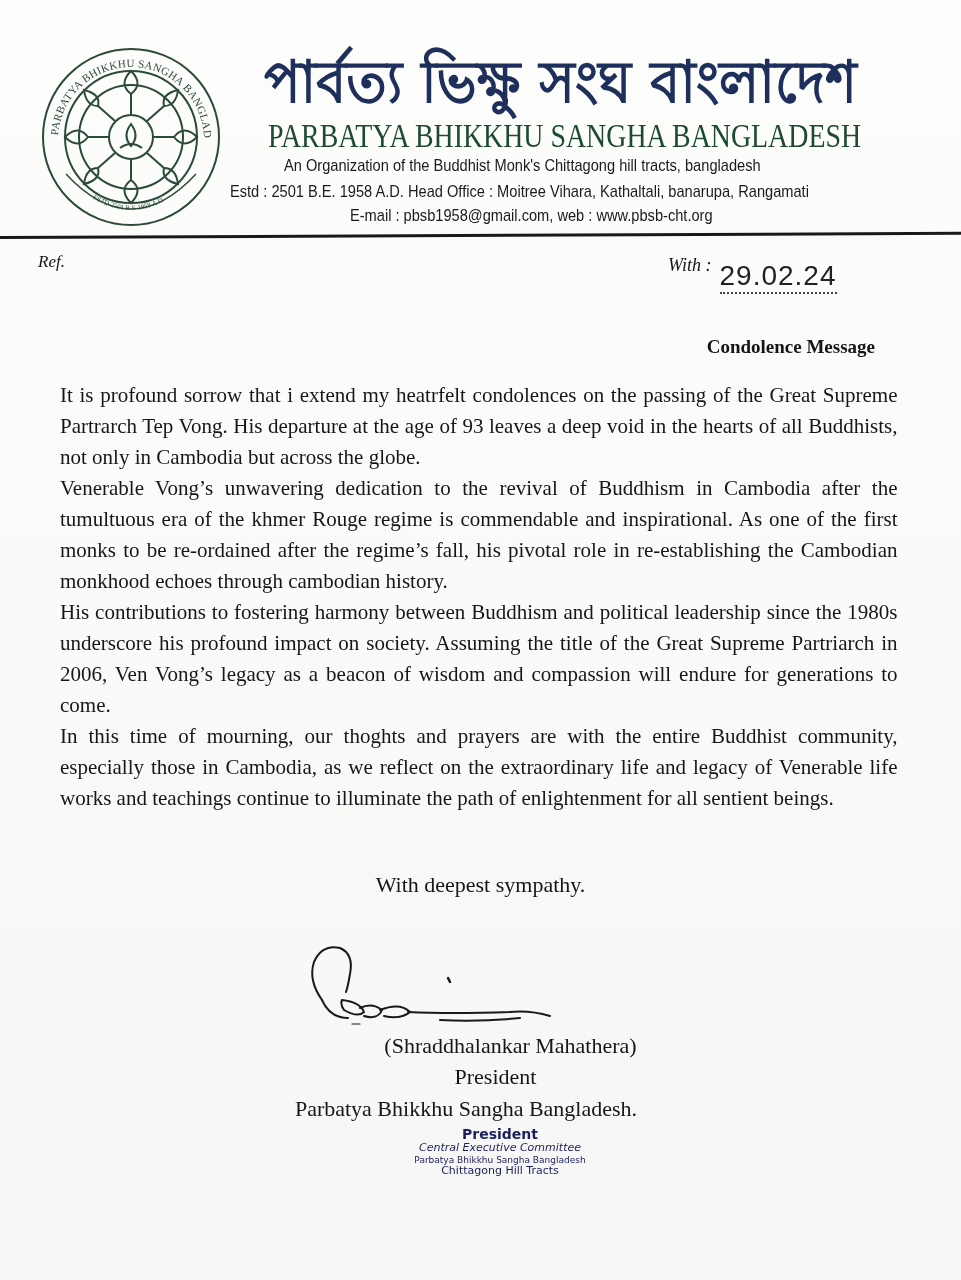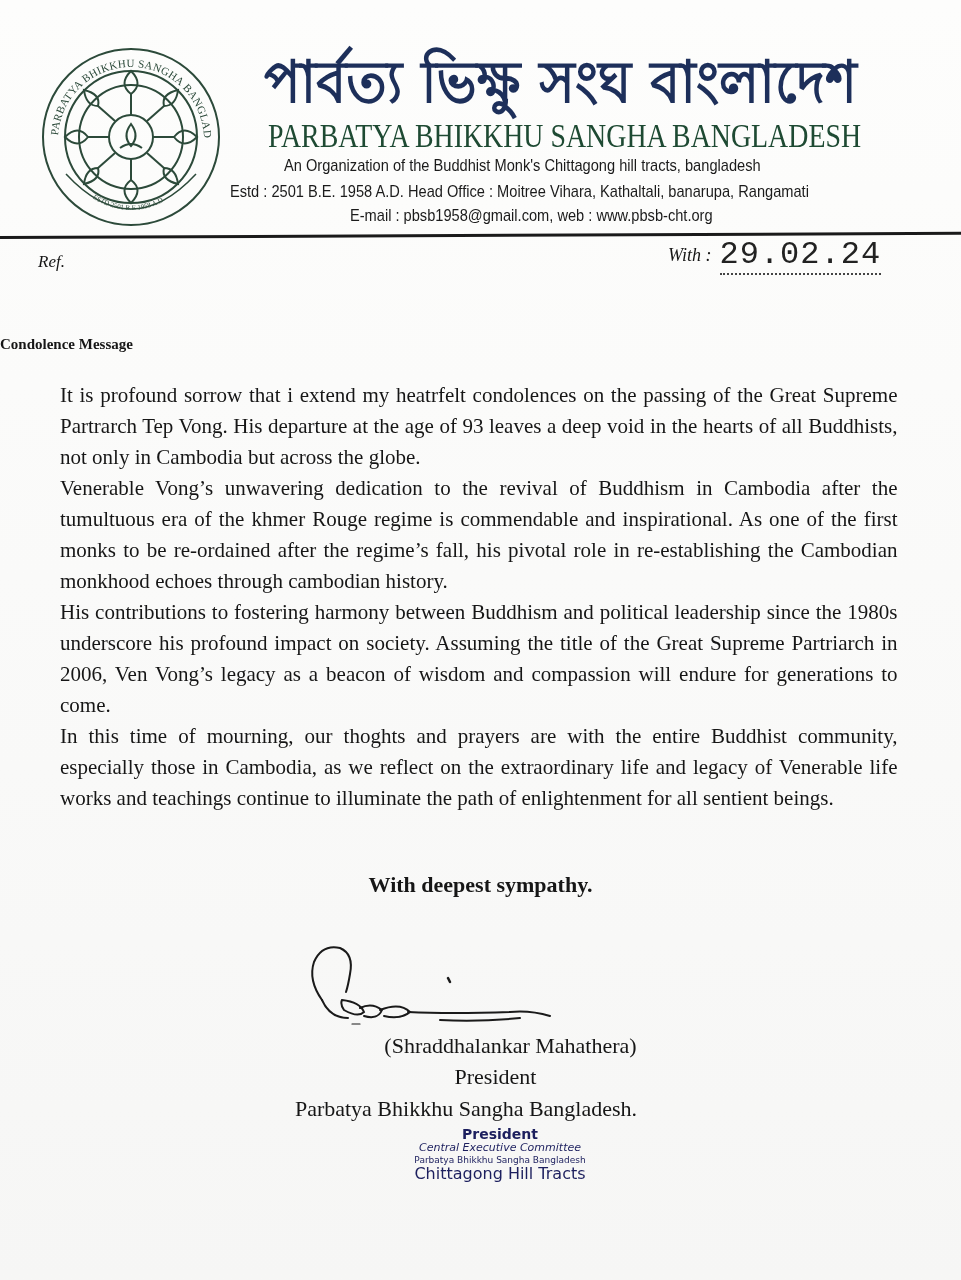--- a/index.html
+++ b/index.html
@@ -71,48 +71,48 @@
     .date-wrap {
       position: absolute; left: 668px; top: 236px;
       height: 40px; white-space: nowrap;
     }
     .date-label {
       font-style: italic; font-size: 18px;
       display: inline-block; vertical-align: middle;
     }
     .date-value {
       display: inline-block; vertical-align: middle;
-      font-family: Liberation Mono, monospace;
-      font-size: 32px; color: #222;
+      font-family: Liberation Sans, sans-serif;
+      font-size: 28px; color: #222;
       letter-spacing: 1px;
       border-bottom: 2px dotted #444;
       margin-left: 4px;
+      margin-top: 24px;
     }
     
     .heading {
       position: absolute; left: 0; width: 875px; top: 336px;
-      text-align: left;
-      font-weight: bold; font-size: 15px;
+      text-align: right;
+      font-weight: bold; font-size: 19px;
     }
     .body-text {
       position: absolute; left: 60px; top: 379px;
       width: 838px;
       font-size: 22px;
       line-height: 31px;
       text-align: justify;
       transform: scaleX(0.955);
       transform-origin: left top;
       width: 877px;
     }
     .body-text p { margin: 0; }
     .closing {
       position: absolute; left: 0; width: 961px; top: 872px;
       text-align: center; font-size: 22px;
       padding-left: 0;
-      font-weight: bold;
     }
     .signature {
       position: absolute; left: 300px; top: 940px;
       width: 260px; height: 90px;
     }
     .sig-name {
       position: absolute; left: 0; width: 961px; top: 1033px;
       text-align: center; font-size: 22px; padding-left: 60px;
     }
     .sig-title {
@@ -127,21 +127,21 @@
     .stamp {
       position: absolute; left: 360px; width: 280px; top: 1126px;
       text-align: center;
       font-family: "DejaVu Sans", sans-serif;
       color: #1c1f5e;
       line-height: 1.15;
     }
     .stamp .s1 { font-size: 14px; font-weight: bold; }
     .stamp .s2 { font-size: 11px; font-style: italic; }
     .stamp .s3 { font-size: 9px; }
-    .stamp .s4 { font-size: 16px; }
+    .stamp .s4 { font-size: 11px; }
   </style>
 </head>
 <body>
 
 <div class="page">
 
   <svg class="logo" viewBox="0 0 190 186">
     <g fill="none" stroke="#2c4a3a" stroke-width="2">
       <circle cx="95" cy="93" r="88"></circle>
       <circle cx="95" cy="93" r="66"></circle>

